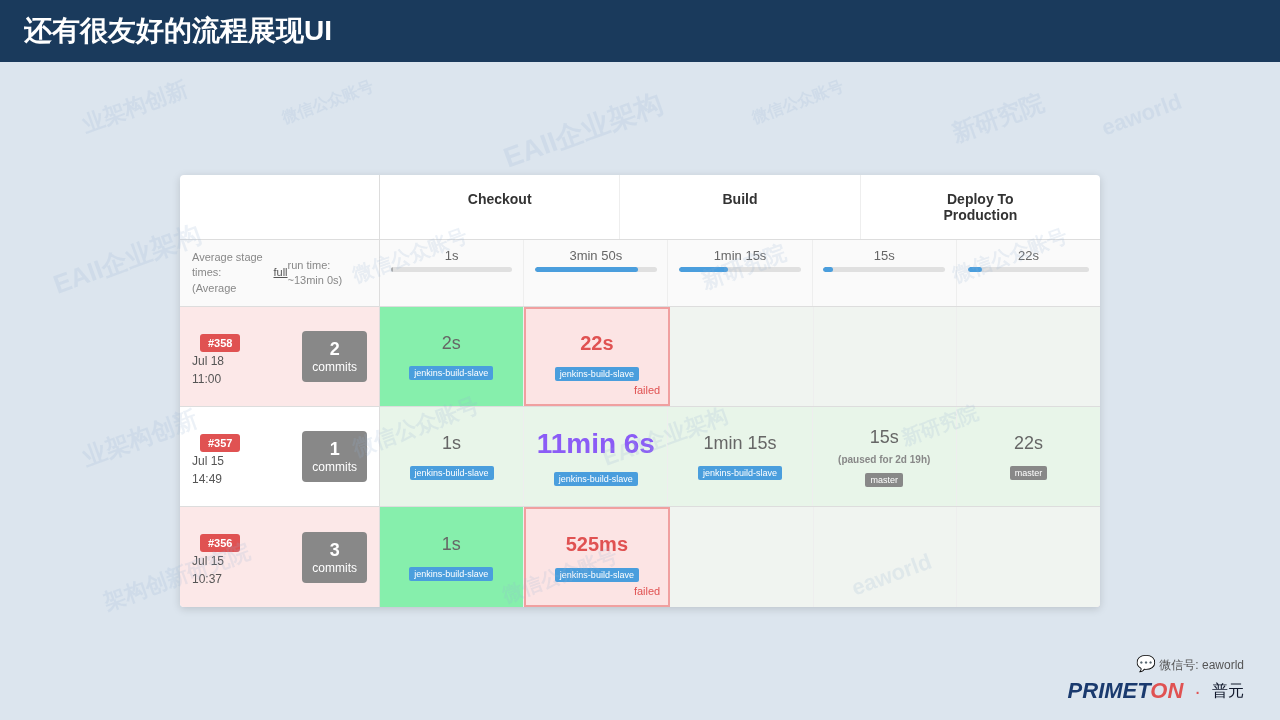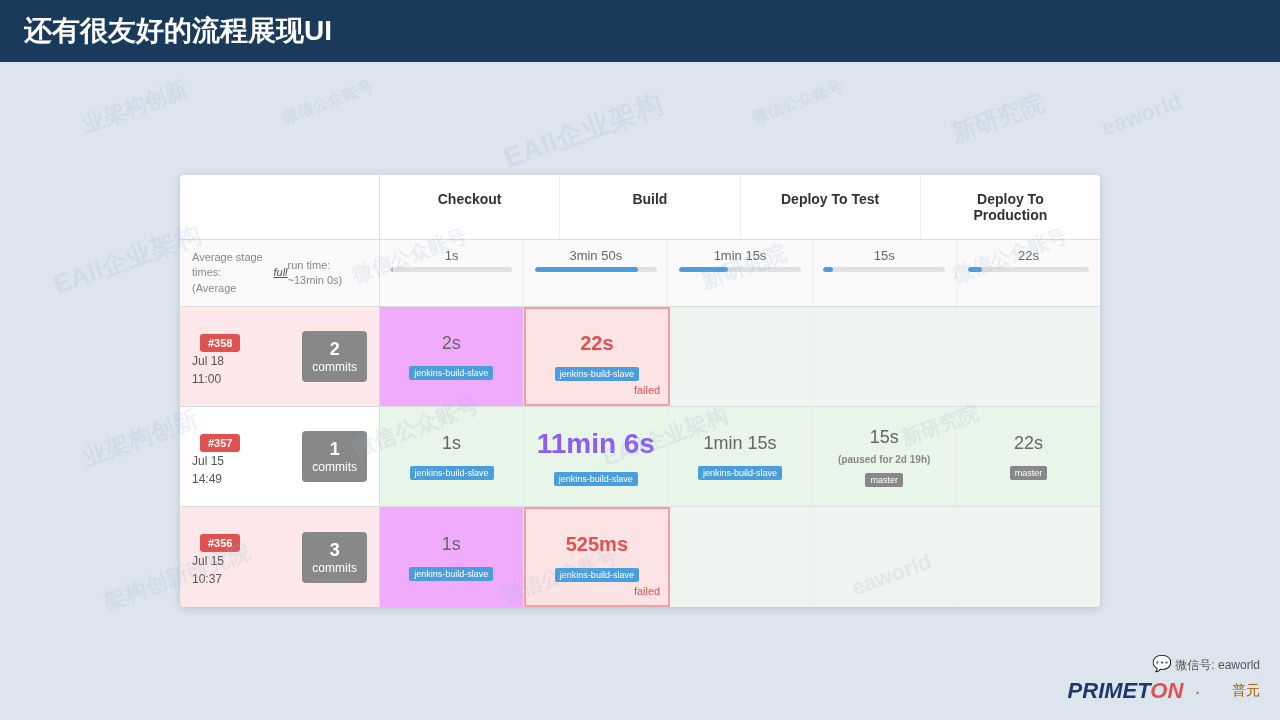--- a/index.html
+++ b/index.html
@@ -105,21 +105,21 @@
       min-width: 200px;
       padding: 10px 12px;
       font-size: 11px;
       color: #888;
       border-right: 1px solid #ddd;
       display: flex;
       align-items: center;
       line-height: 1.4;
     }
 
-    .avg-info span { color: #555; font-style: italic; }
+    .avg-info span { color: #555; }
     .avg-info .underline { text-decoration: underline; }
 
     .avg-cells {
       display: flex;
       flex: 1;
     }
 
     .avg-cell {
       flex: 1;
       text-align: center;
@@ -219,21 +219,21 @@
       padding: 10px 6px;
       position: relative;
       font-size: 13px;
       color: #555;
     }
     .stage-cell:last-child { border-right: none; }
 
     .stage-cell.success-bg { background: #e8f5e9; }
     .stage-cell.fail-bg { background: #fce4e4; border: 2px solid #f0a0a0; }
     .stage-cell.empty-bg { background: #f0f4f0; }
-    .stage-cell.white-bg { background: #f0abfc; }
+    .stage-cell.white-bg { background: #86efac; }
 
     .stage-time {
       font-size: 20px;
       font-weight: bold;
       color: #e05252;
       margin-bottom: 4px;
     }
 
     .stage-time-normal {
       font-size: 18px;
@@ -283,21 +283,21 @@
         rgba(255,200,200,0.4) 0px,
         rgba(255,200,200,0.4) 8px,
         rgba(255,255,255,0.3) 8px,
         rgba(255,255,255,0.3) 16px
       );
     }
 
     .logo-area {
       position: absolute;
       bottom: 16px;
-      right: 20px;
+      right: 36px;
       display: flex;
       flex-direction: column;
       align-items: flex-end;
       gap: 4px;
       z-index: 20;
     }
 
     .wechat-info {
       font-size: 12px;
       color: #555;
@@ -312,23 +312,22 @@
     .primeton-text {
       font-size: 22px;
       font-weight: bold;
       color: #1a3a6e;
       font-style: italic;
     }
 
     .primeton-text .on-part { color: #e05252; }
 
     .chinese-name {
-      font-size: 14px;
-      color: #a16207;
-      margin-left: 20px;
+      font-size: 16px;
+      color: #0f172a;
     }
 
     .dot-separator {
       color: #e05252;
       font-size: 20px;
     }
   </style>
 </head>
 <body>
 
@@ -357,21 +356,20 @@
 </div>
 
 <div class="content-area">
   <div class="pipeline-container">
 
     <div class="stages-header">
       <div class="left-info-col"></div>
       <div class="stages-header-cells">
         <div class="stage-header-cell">Checkout</div>
         <div class="stage-header-cell">Build</div>
-        <div class="stage-header-cell">Deploy To Test</div>
         <div class="stage-header-cell">Deploy To<br>Production</div>
       </div>
     </div>
 
     <div class="avg-row">
       <div class="avg-info">
         Average stage times:<br>(Average <span class="underline">full</span> run time: ~13min 0s)
       </div>
       <div class="avg-cells">
         <div class="avg-cell">

